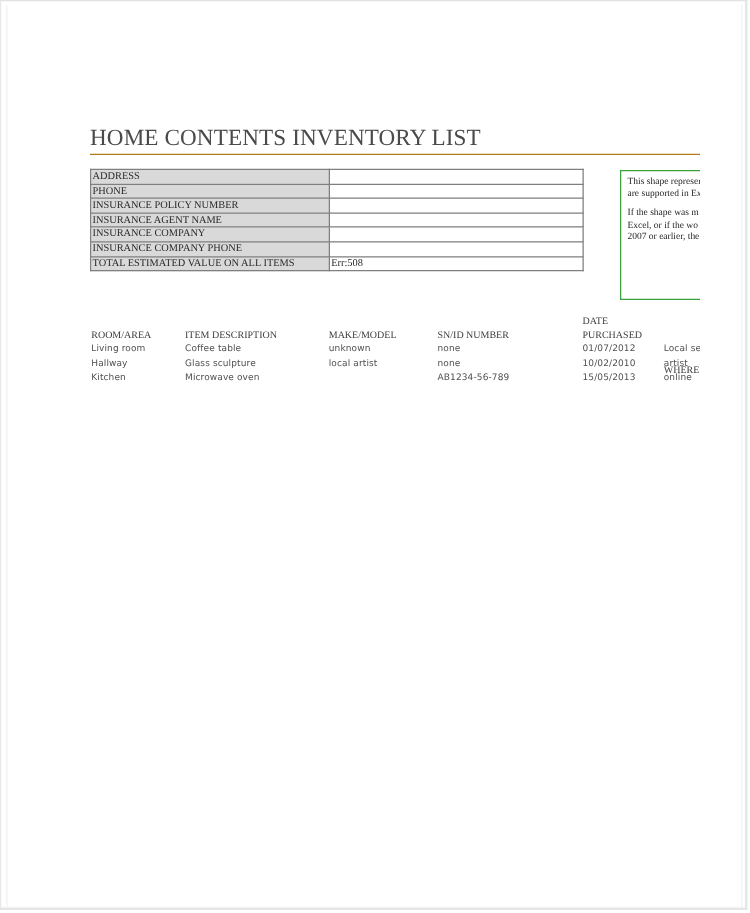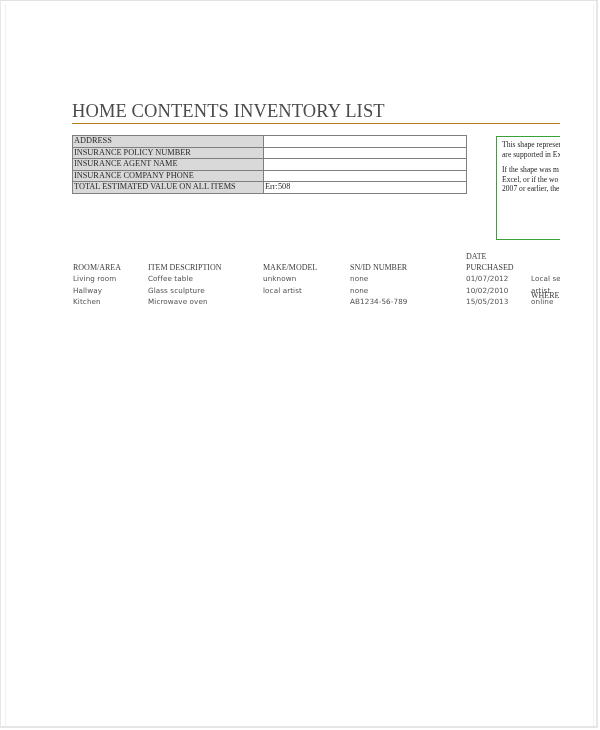--- a/index.html
+++ b/index.html
@@ -31,25 +31,33 @@
   <div class="title">HOME CONTENTS INVENTORY LIST</div>
   <div class="title-rule"></div>
 
   <table class="info">
     <tbody>
     <tr>
       <td class="lbl">ADDRESS</td>
       <td class="val"></td>
     </tr>
     <tr>
+      <td class="lbl">PHONE</td>
+      <td class="val"></td>
+    </tr>
+    <tr>
       <td class="lbl">INSURANCE POLICY NUMBER</td>
       <td class="val"></td>
     </tr>
     <tr>
       <td class="lbl">INSURANCE AGENT NAME</td>
+      <td class="val"></td>
+    </tr>
+    <tr>
+      <td class="lbl">INSURANCE COMPANY</td>
       <td class="val"></td>
     </tr>
     <tr>
       <td class="lbl">INSURANCE COMPANY PHONE</td>
       <td class="val"></td>
     </tr>
     <tr>
       <td class="lbl">TOTAL ESTIMATED VALUE ON ALL ITEMS</td>
       <td class="val">Err:508</td>
     </tr>

